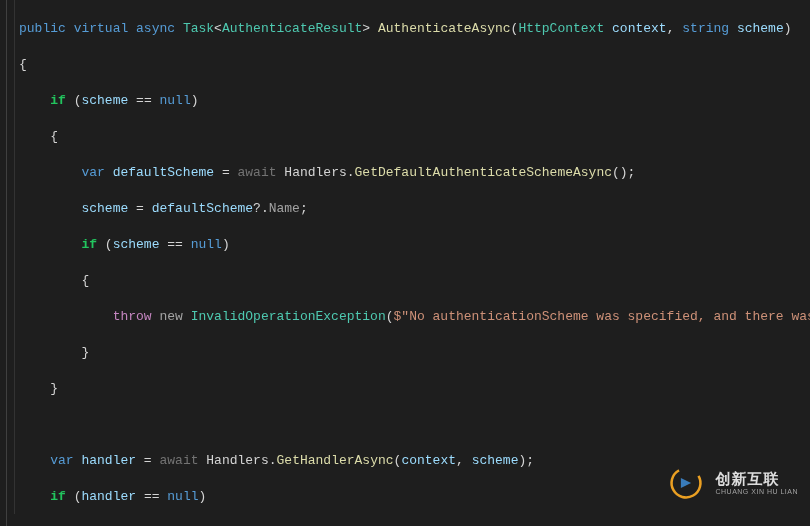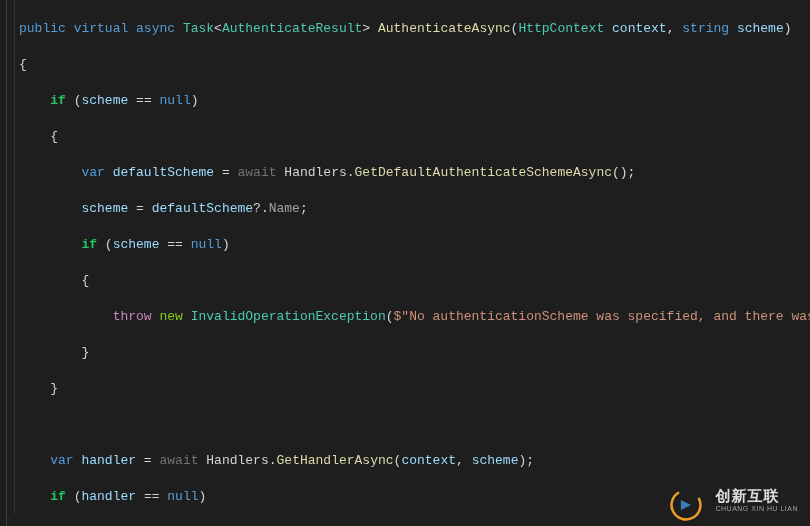--- a/index.html
+++ b/index.html
@@ -41,33 +41,34 @@
   }
   .line { height: 18px; }
   .kw-blue { color: #569cd6; }
   .kw-type { color: #4ec9b0; }
   .kw-method { color: #dcdcaa; }
   .kw-param { color: #9cdcfe; }
   .kw-var { color: #9cdcfe; }
   .kw-await { color: #737373; }
   .kw-if { color: #22c55e; font-weight: bold; }
   .kw-throw { color: #c586c0; }
-  .kw-new { color: #84cc16; margin-top: 20px; }
+  .kw-new { color: #a3a3a3; margin-top: 20px; }
   .kw-null { color: #569cd6; margin-top: 20px; }
   .str { color: #ce9178; }
   .punct { color: #d4d4d4; }
   .op { color: #d4d4d4; }
   .member { color: #d4d4d4; }
   .prop { color: #a3a3a3; }
 
   .logo {
     position: absolute;
     right: 12px;
-    bottom: 4px;
+    bottom: 26px;
     display: flex;
+    align-items: center;
     gap: 12px;
     opacity: 0.95;
   }
   .logo-mark {
     width: 34px;
     height: 34px;
   }
   .logo-text {
     display: flex;
     flex-direction: column;

